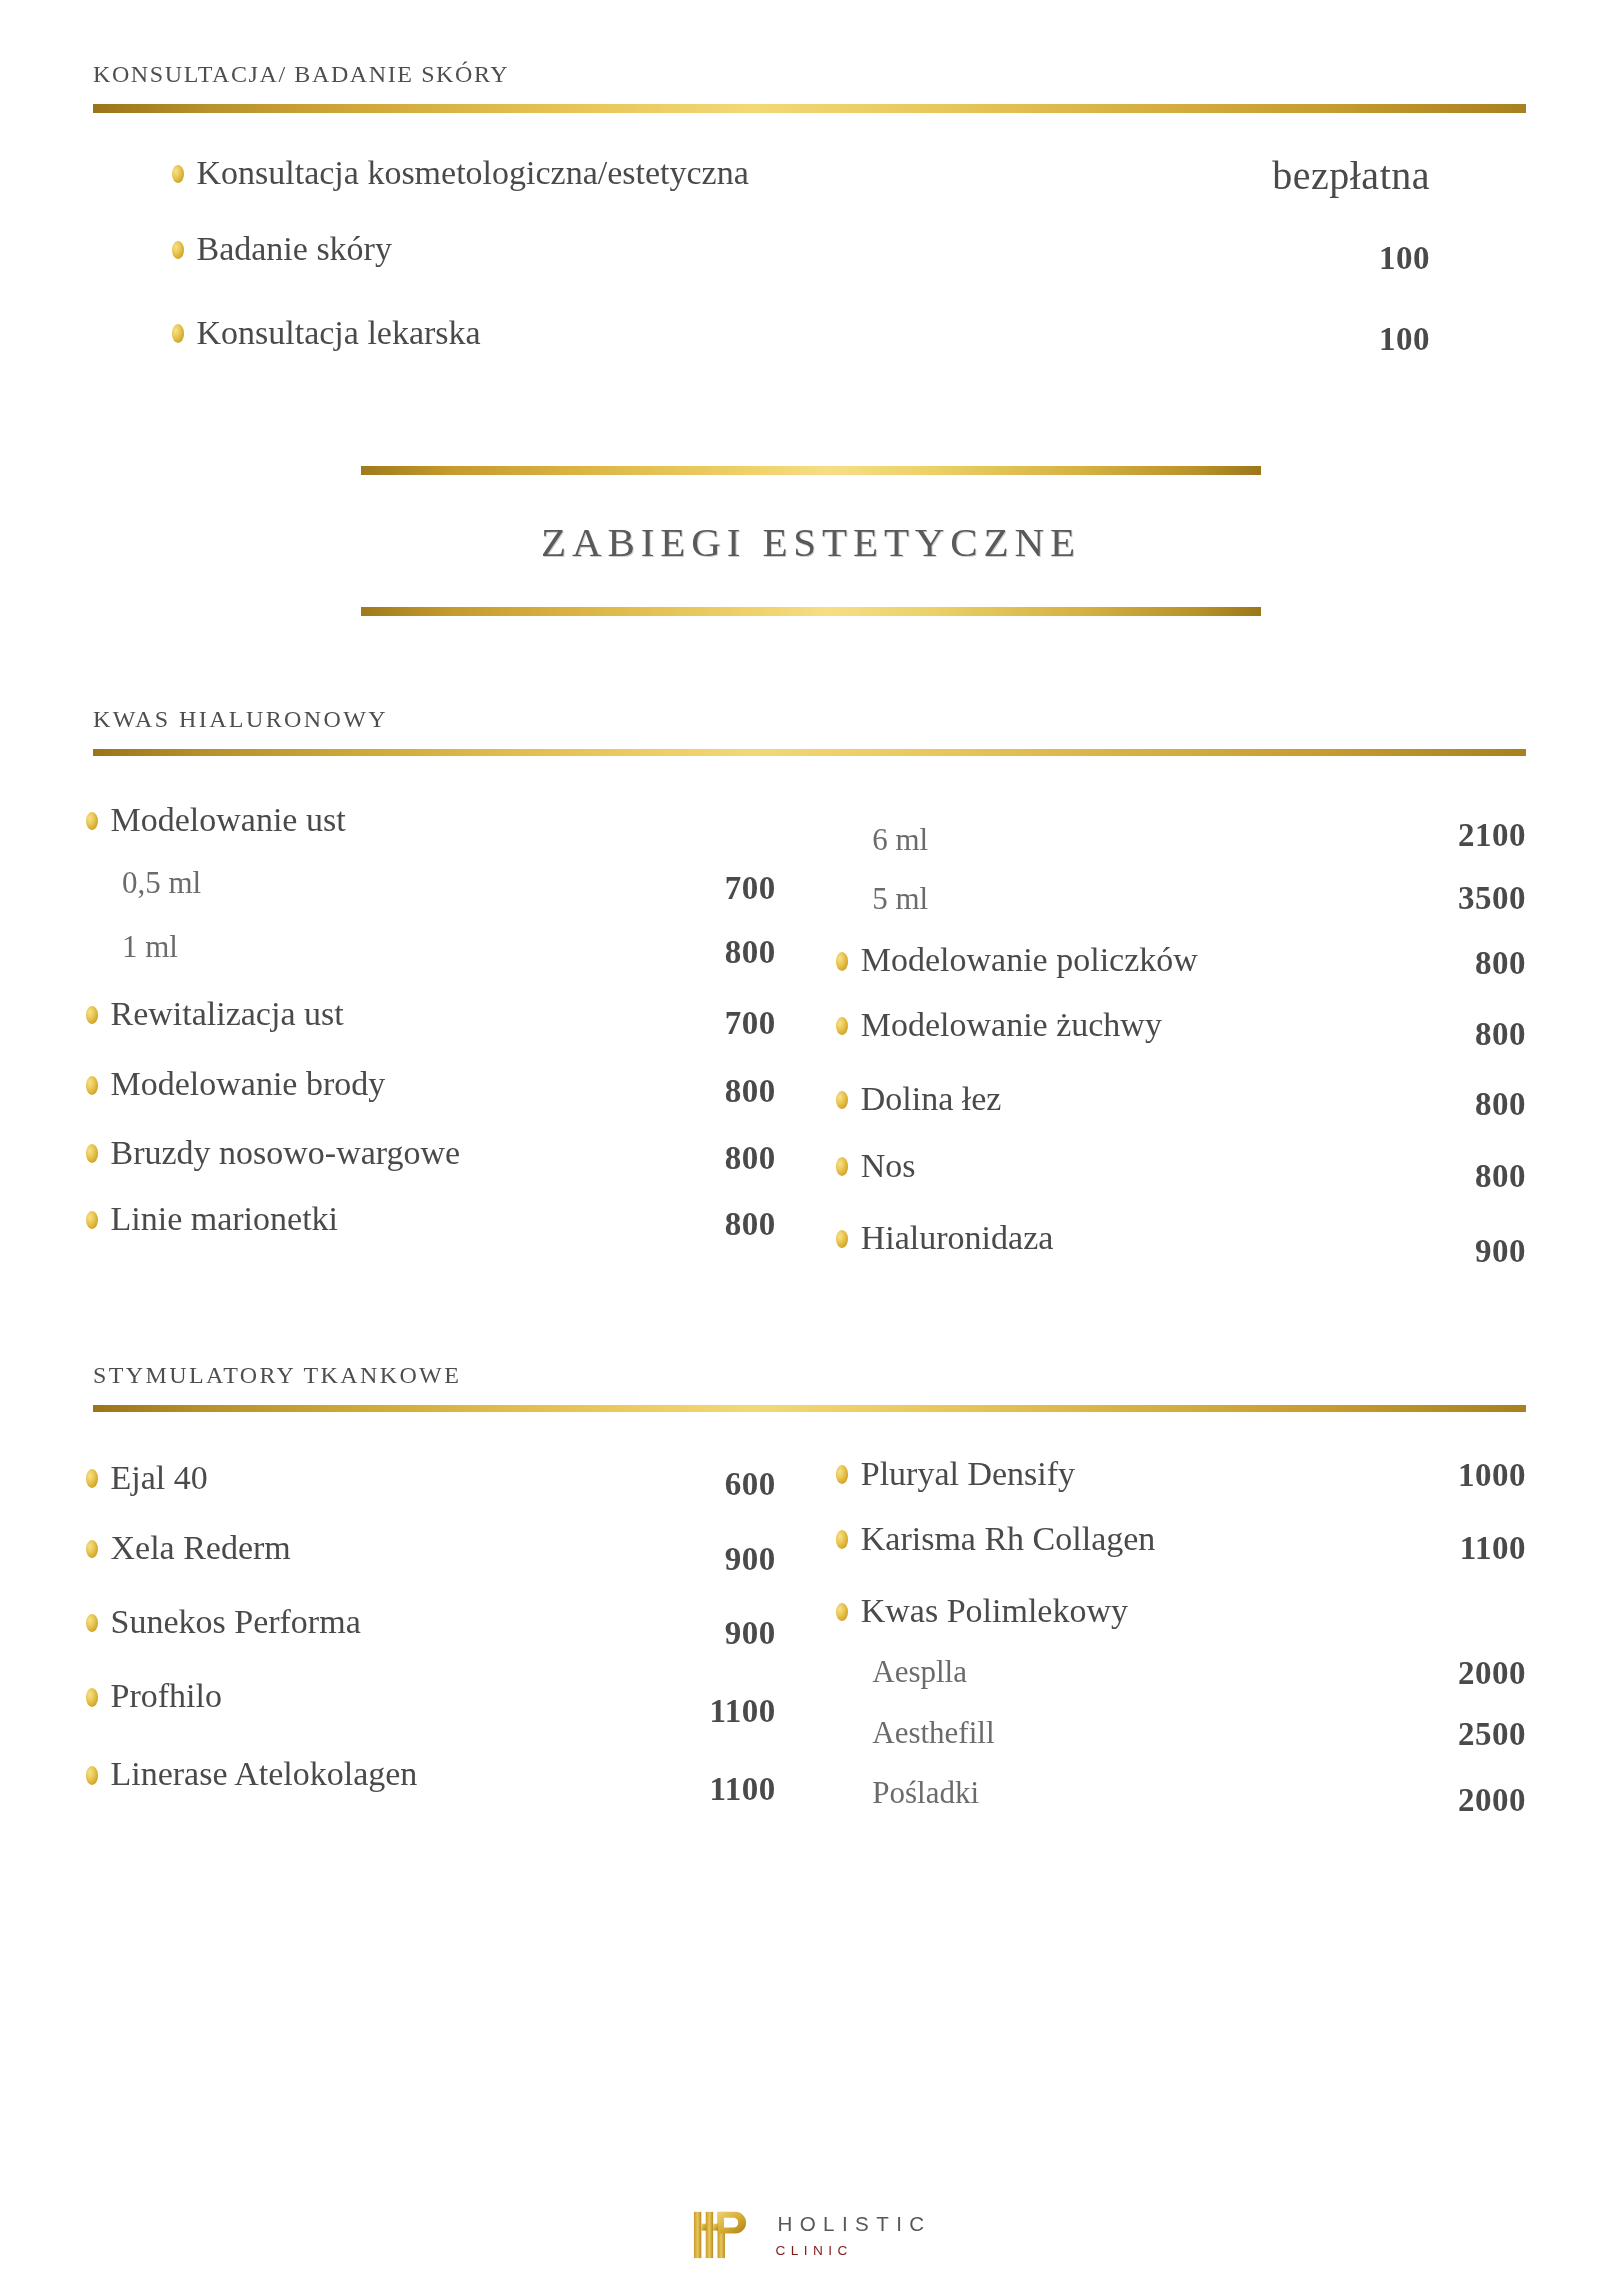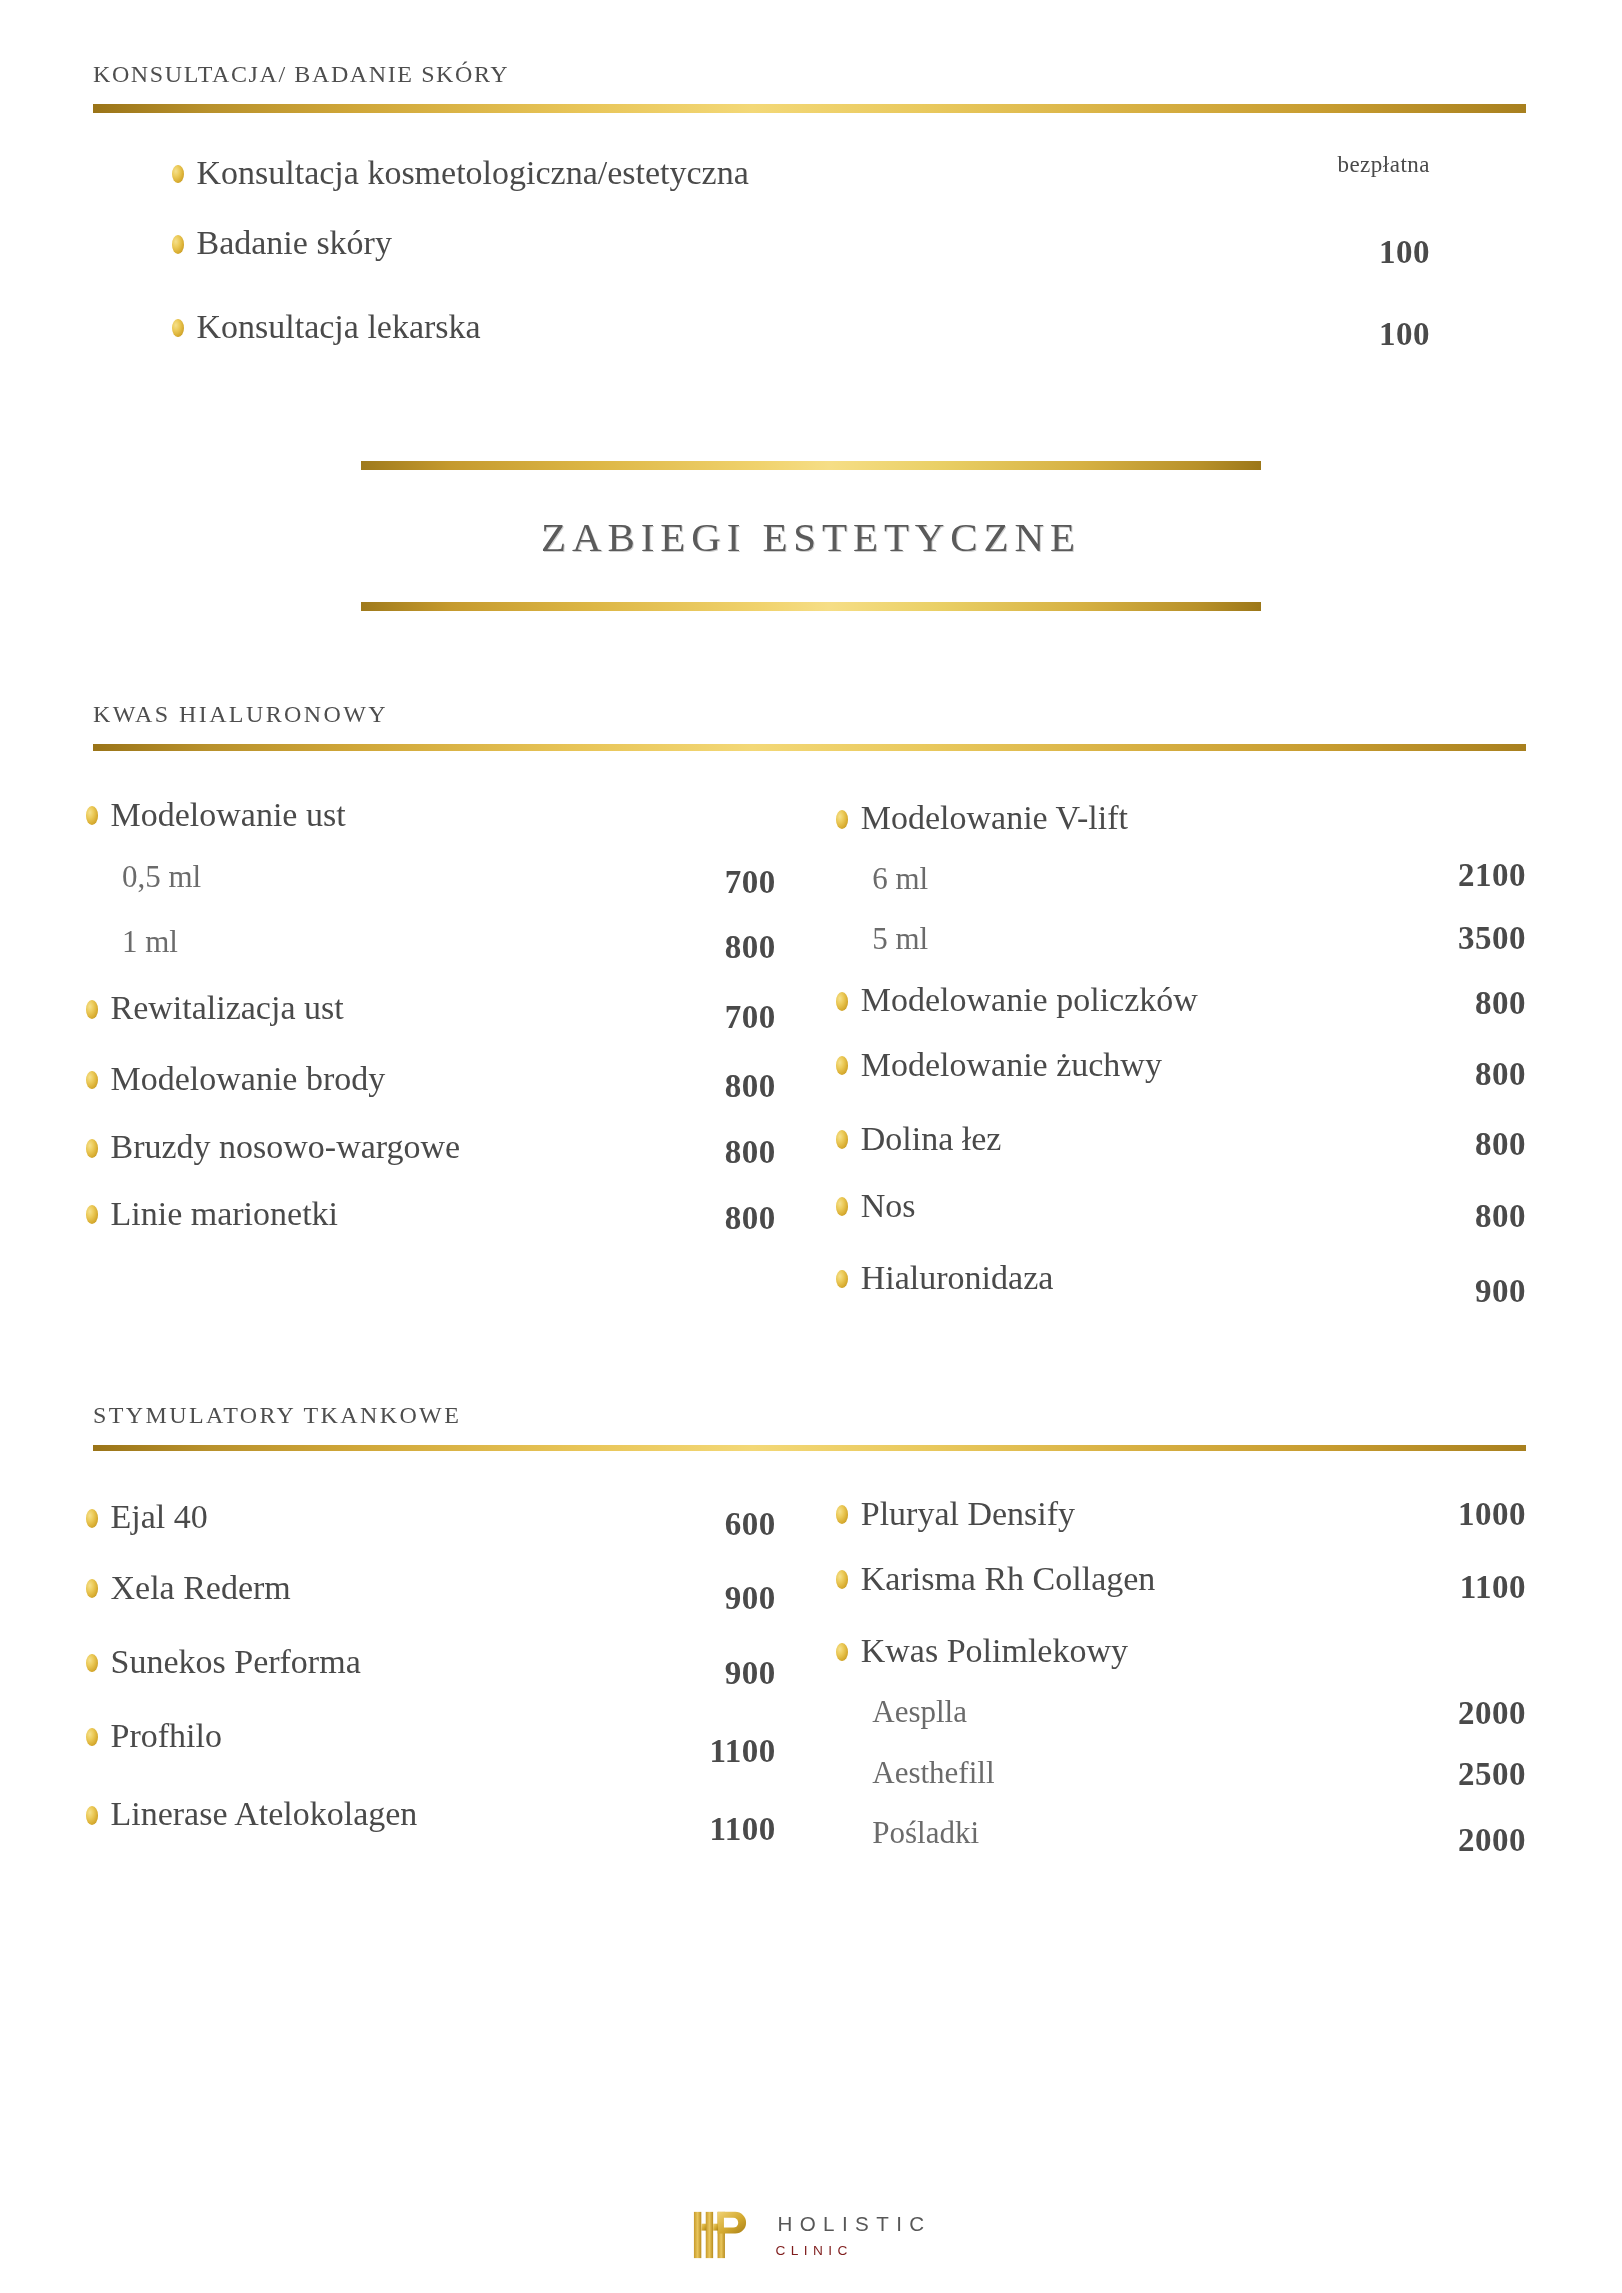--- a/index.html
+++ b/index.html
@@ -140,21 +140,21 @@
     flex: 0 0 auto;
     font-size: 33px;
     font-weight: bold;
     color: #4a4a4a;
     text-align: right;
     white-space: nowrap;
     letter-spacing: 0.5px;
   }
   .price.free {
     font-weight: normal;
-    font-size: 23px;
+    font-size: 40px;
   }
 
   
   .footer {
     position: absolute;
     left: 0;
     right: 0;
     bottom: 25.5px;
     display: flex;
     align-items: center;
@@ -286,27 +286,20 @@
             <span class="bullet"></span>
             <span class="label">Linie marionetki</span>
           </span>
           <span class="price" style="margin-top:7.8px;">800</span>
         </div>
 
       </div>
 
       <div class="col right">
 
-        <div class="row" style="margin-top:3.9px;">
-          <span class="label-wrap">
-            <span class="bullet"></span>
-            <span class="label">Modelowanie V-lift</span>
-          </span>
-          <span class="price"></span>
-        </div>
 
         <div class="row" style="margin-top:21.6px;">
           <span class="sub-label">6 ml</span>
           <span class="price" style="margin-top:-3.9px;">2100</span>
         </div>
 
         <div class="row" style="margin-top:21.6px;">
           <span class="sub-label">5 ml</span>
           <span class="price" style="margin-top:0px;">3500</span>
         </div>

